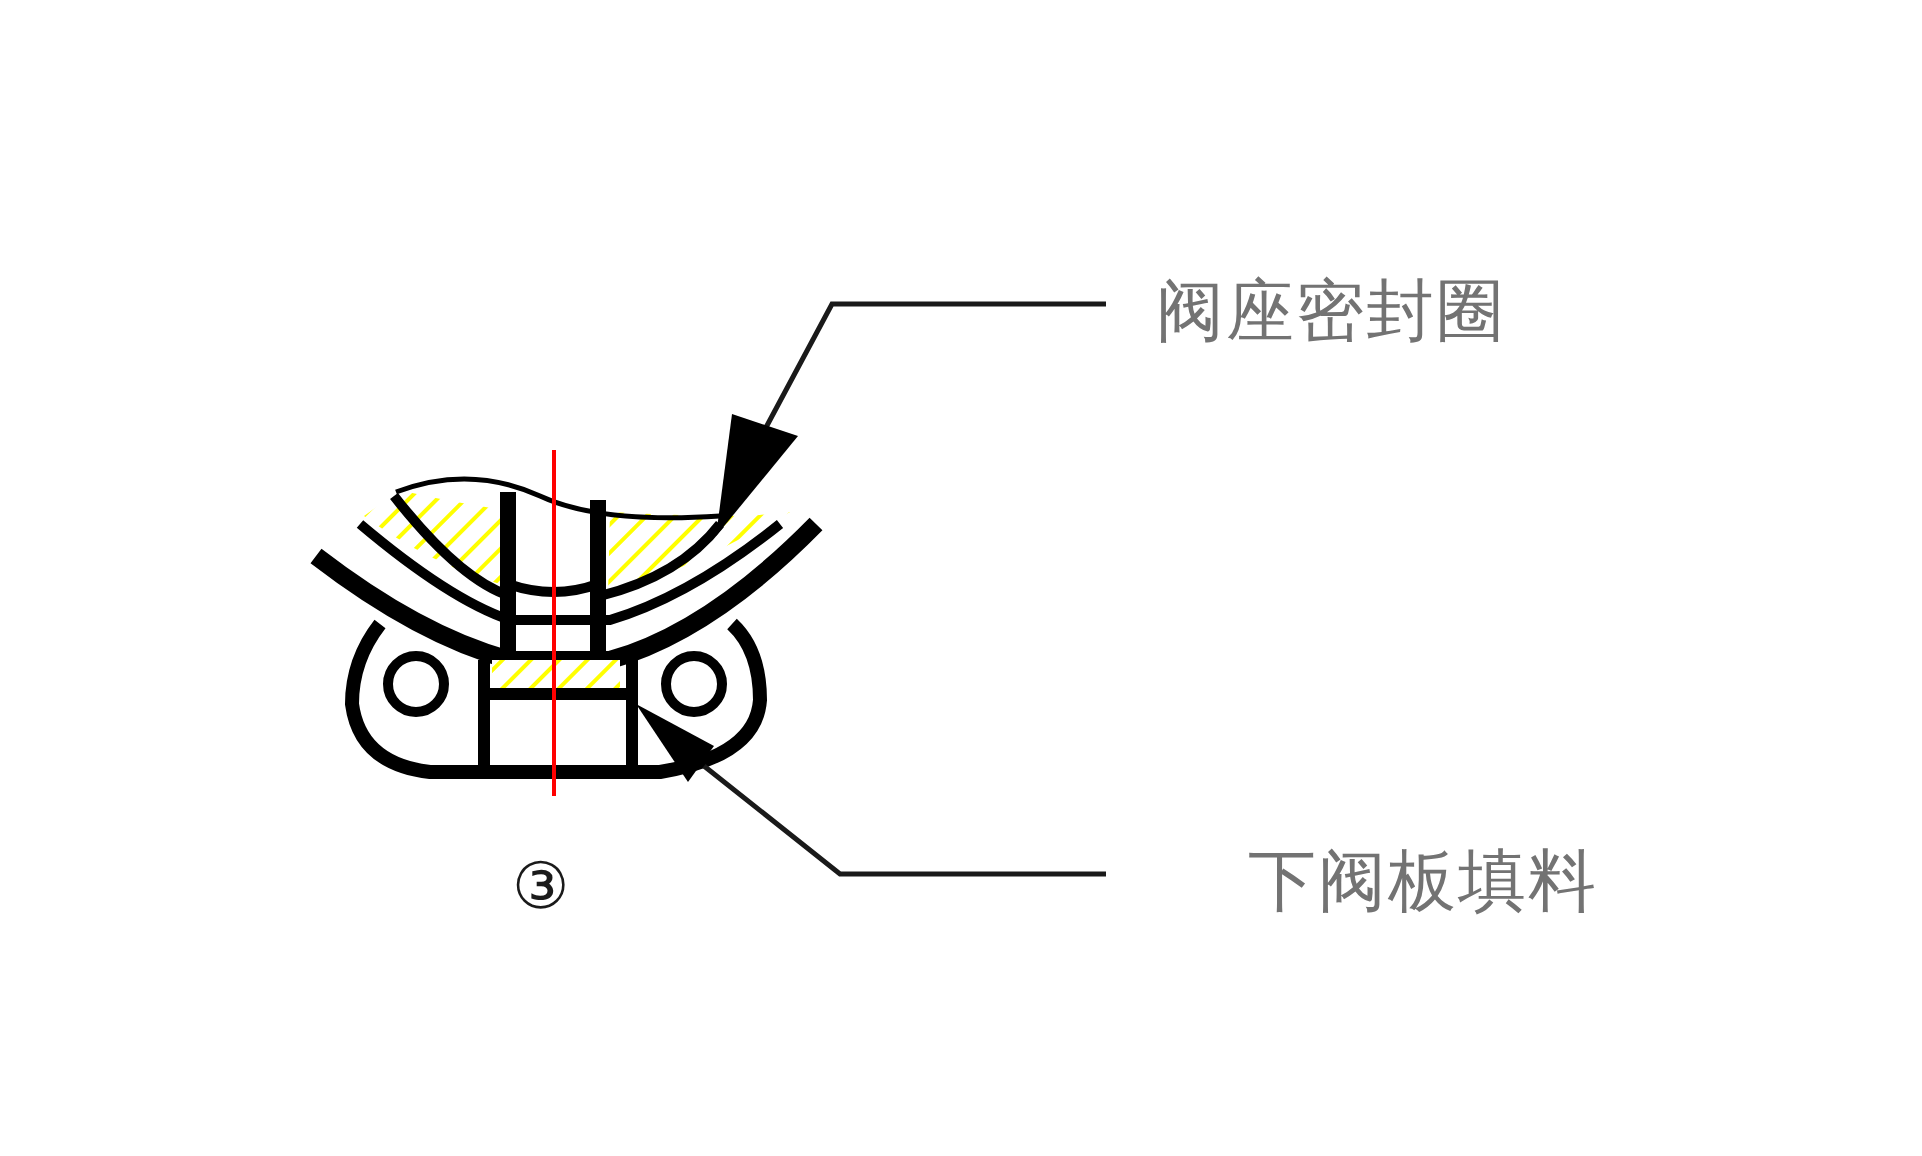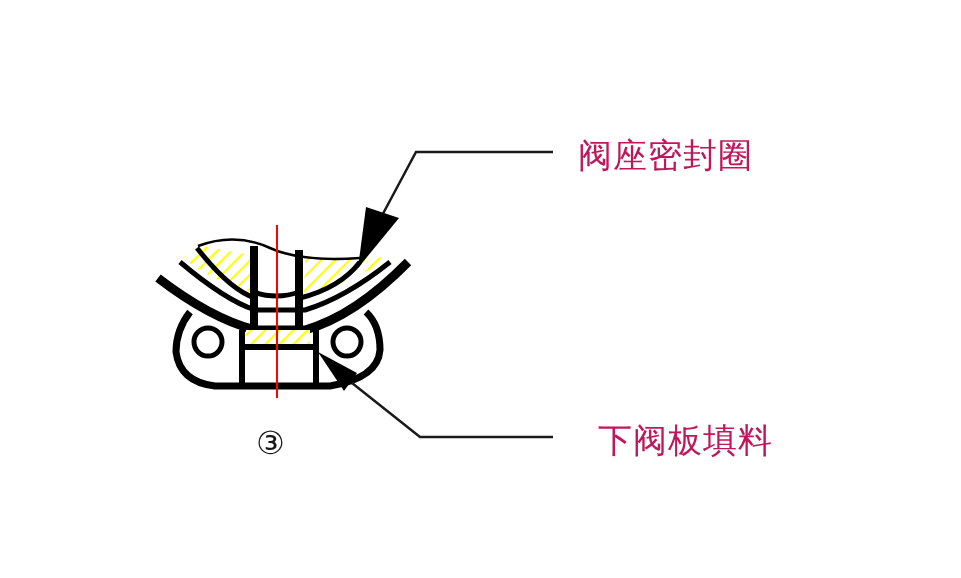--- a/index.html
+++ b/index.html
@@ -1,27 +1,27 @@
 <!DOCTYPE html>
 <html><head>
   <meta charset="utf-8">
   <style>
     html, body { margin: 0; padding: 0; background: #ffffff; }
     body { width: 961px; height: 578px; position: relative; overflow: hidden; }
     #canvas { position: absolute; left: 0; top: 0; width: 961px; height: 578px; }
     .label {
       position: absolute;
       font-family: "DejaVu Sans", "Liberation Sans", sans-serif;
-      color: #be185d;
+      color: #737373;
       font-size: 34px;
       letter-spacing: 1px;
       white-space: nowrap;
     }
     #label-top { left: 578px; top: 133px; }
-    #label-bottom { left: 598px; top: 418px; }
+    #label-bottom { left: 624px; top: 418px; }
     #part-number {
       position: absolute;
       left: 256px; top: 424px;
       font-family: "DejaVu Sans", "Liberation Sans", sans-serif;
       font-size: 32px;
       color: #1a1a1a;
     }
   </style>
 </head>
 <body>

